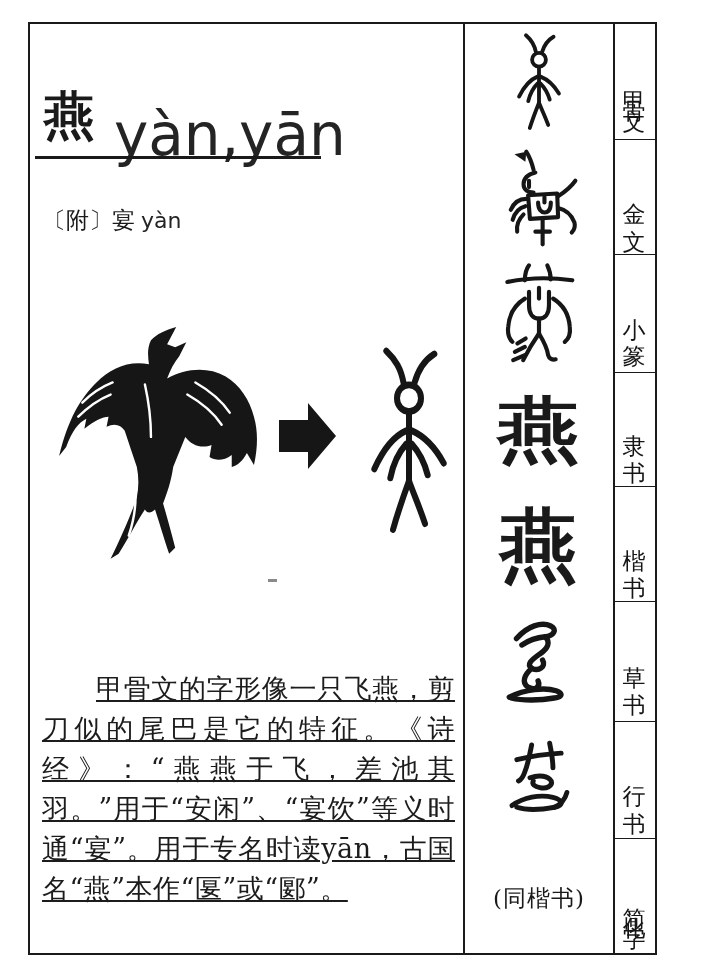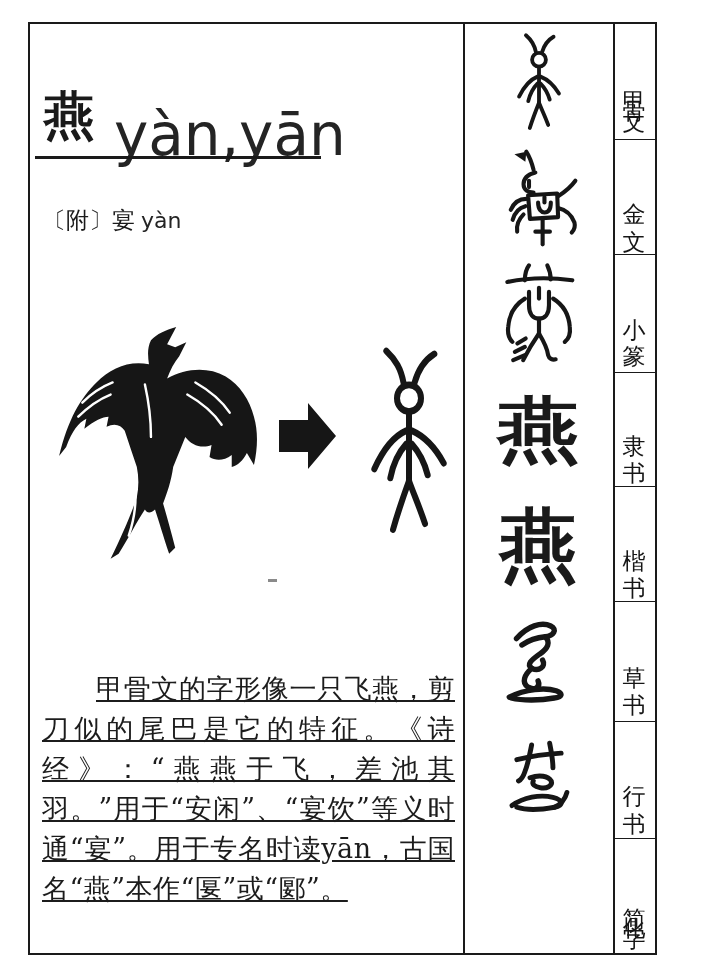--- a/index.html
+++ b/index.html
@@ -211,20 +211,23 @@
           <path d="M18,24 C34,20 54,17 72,16"></path>
           <path d="M36,6 C34,16 32,28 28,38 C26,44 24,48 20,50"></path>
           <path d="M58,4 C60,14 62,24 62,34"></path>
           <path d="M34,46 C46,42 56,44 60,50 C62,56 54,60 46,58 C40,57 36,54 38,50"></path>
           <path d="M12,80 C26,70 46,66 62,70 C74,73 76,80 64,82 C48,85 30,86 18,82"></path>
           <path d="M64,82 C72,78 77,72 79,64"></path>
         </g>
       </svg>
     </div>
 
+    <div class="cell h8">
+      <span class="note">(同楷书)</span>
+    </div>
   </div>
 
   <div class="right-col">
     <div class="label-cell h1">
       <span class="chars-3">甲骨文</span>
     </div>
     <div class="label-cell h2">
       <span class="chars-2">金文</span>
     </div>
     <div class="label-cell h3">

